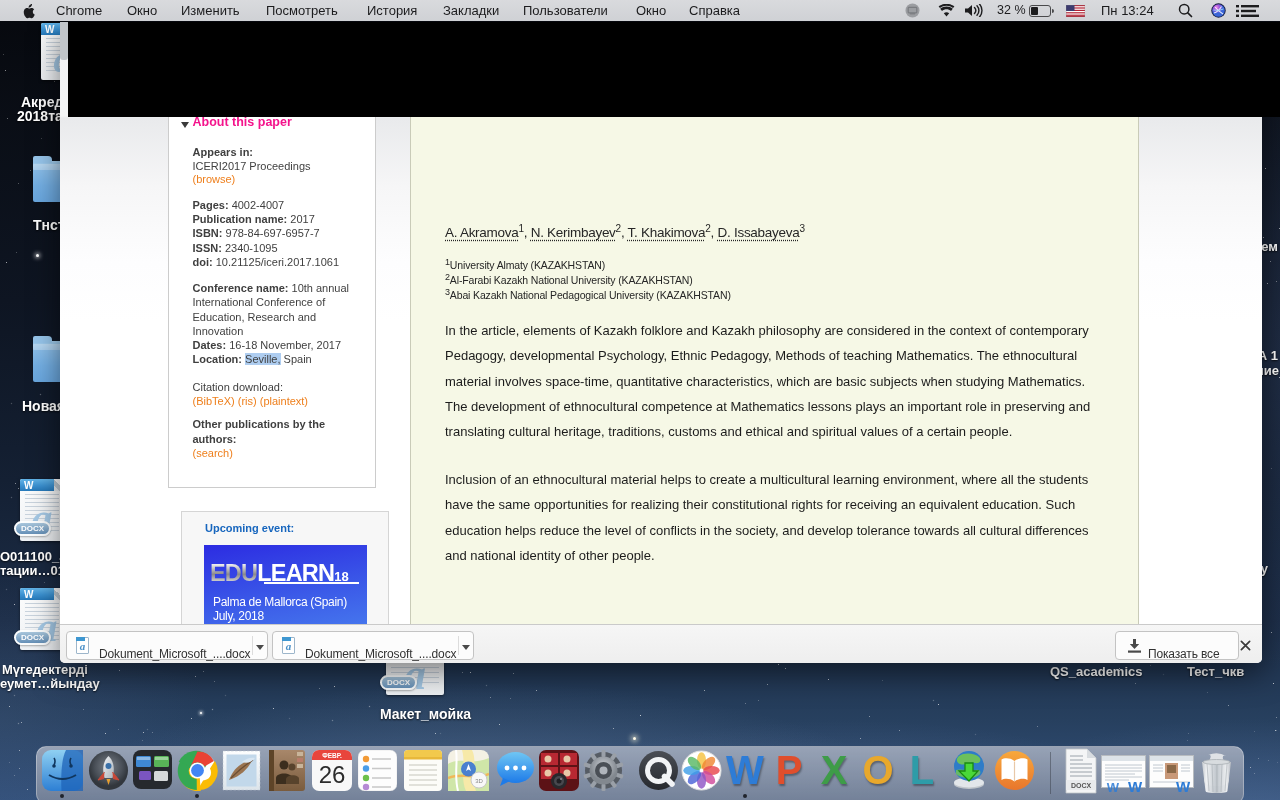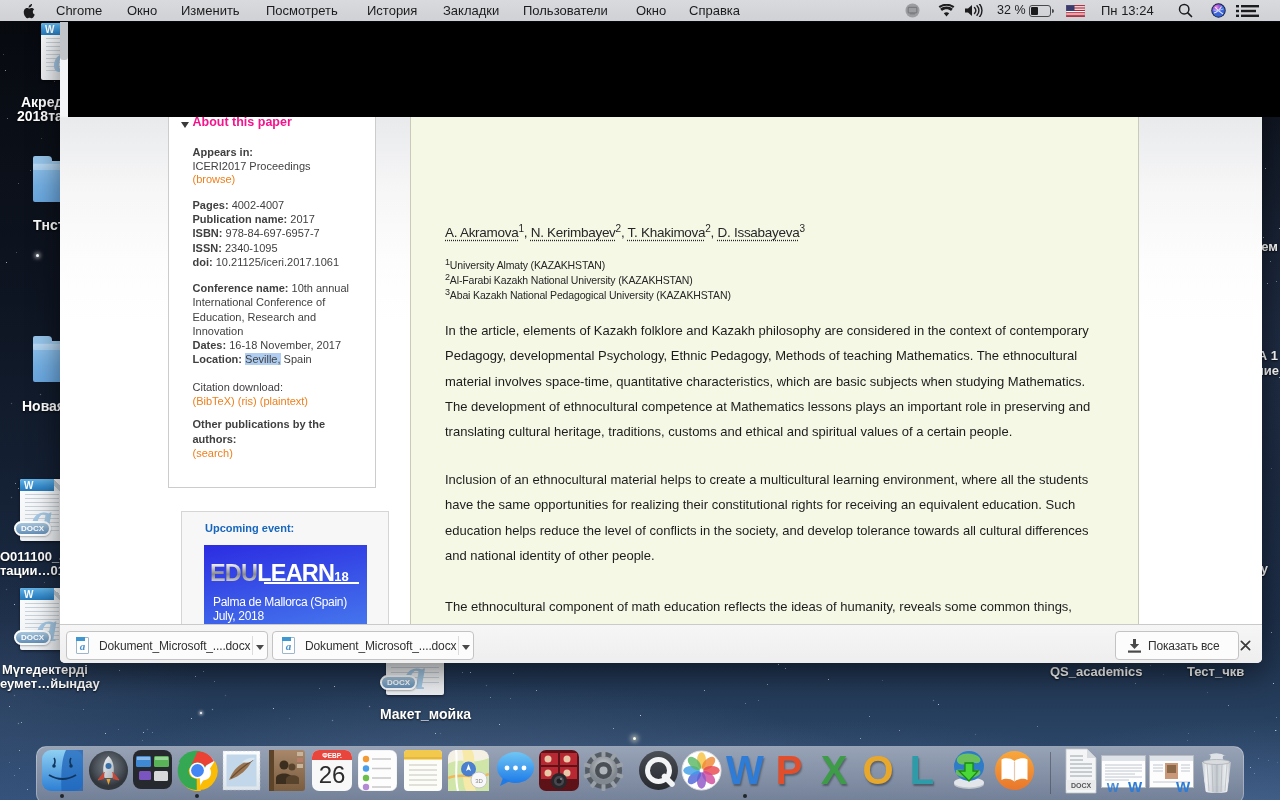--- a/index.html
+++ b/index.html
@@ -39,21 +39,21 @@
 
 .art{position:absolute;color:#1c1c1c;white-space:nowrap}
 .art sup{line-height:0;font-size:9px;vertical-align:super}
 sup{line-height:0}
 
 #dlbar{position:absolute;left:0px;bottom:0px;width:1202px;height:39px;background:linear-gradient(180deg,#f6f6f6,#eeeeee);border-top:1px solid #cacaca;z-index:6}
 .dlbtn{position:absolute;top:6px;height:29px;background:#fcfcfc;border:1px solid #c3c3c3;border-radius:4px;font-size:12px;color:#323232}
 .dlbtn .ic{position:absolute;left:9px;top:5px;width:13px;height:17px;background:#fff;border:1px solid #9db6cb;border-radius:1px}
 .dlbtn .ic:before{content:"";position:absolute;left:-1px;top:-1px;right:3px;height:4px;background:#3e97d1}
 .dlbtn .ic:after{content:"a";position:absolute;left:0;right:0;top:2px;text-align:center;font-family:"Liberation Serif",serif;font-style:italic;font-weight:bold;font-size:11px;color:#4a90c8}
-.dlbtn .tx{position:absolute;left:32px;top:7px;letter-spacing:-0.15px}
+.dlbtn .tx{position:absolute;left:32px;top:15px;letter-spacing:-0.15px}
 .dlbtn .dv{position:absolute;right:14.5px;top:4px;bottom:4px;width:1px;background:#dcdcdc}
 .dlbtn .ar{position:absolute;right:3px;top:13px;width:0;height:0;border:4px solid transparent;border-top:5px solid #4a4a4a}
 
 #dock{position:absolute;left:36px;top:746px;width:1208px;height:58px;background:linear-gradient(180deg,rgba(160,170,188,0.92),rgba(120,132,153,0.88));border:1px solid rgba(255,255,255,0.3);border-radius:10px;z-index:4}
 .dk{position:absolute;top:750px;z-index:5}
 .rundot{position:absolute;width:4px;height:4px;border-radius:50%;background:#20242c;top:794px;z-index:5}
 </style></head>
 <body>
 <div id="screen">
 <div id="wall"></div>
@@ -286,21 +286,20 @@
    <div style="position:absolute;left:6px;top:15px;font-weight:bold;font-size:23.5px;letter-spacing:-0.8px"><span style="background:linear-gradient(180deg,#ffffff 10%,#8a8a8a 55%,#c8c8c8 80%);-webkit-background-clip:text;background-clip:text;color:transparent">EDU</span><span style="color:#fff">LEARN</span><span style="color:#fff;font-size:13px;letter-spacing:0">18</span></div>
    <div style="position:absolute;left:60px;top:36.8px;width:95px;height:2.2px;background:#fff"></div>
           <div style="position:absolute;left:9px;top:49.5px;color:#fff;font-size:12px;letter-spacing:-0.3px;font-weight:300">Palma de Mallorca (Spain)</div>
    <div style="position:absolute;left:9px;top:64px;color:#fff;font-size:12px;letter-spacing:-0.3px;font-weight:300">July, 2018</div>
   </div>
  </div>
  <div class="art" style="left:385px;top:203px;font-size:13.5px;letter-spacing:-0.28px;color:#262626"><u style="text-decoration-style:dotted;text-underline-offset:3px">A. Akramova</u><sup style="font-size:10px">1</sup>, <u style="text-decoration-style:dotted;text-underline-offset:3px">N. Kerimbayev</u><sup style="font-size:10px">2</sup>, <u style="text-decoration-style:dotted;text-underline-offset:3px">T. Khakimova</u><sup style="font-size:10px">2</sup>, <u style="text-decoration-style:dotted;text-underline-offset:3px">D. Issabayeva</u><sup style="font-size:10px">3</sup></div>
  <div class="art" style="left:385px;top:235.5px;font-size:10.5px;letter-spacing:-0.15px;color:#262626;line-height:15px"><sup>1</sup>University Almaty (KAZAKHSTAN)<br><sup>2</sup>Al-Farabi Kazakh National University (KAZAKHSTAN)<br><sup>3</sup>Abai Kazakh National Pedagogical University (KAZAKHSTAN)</div>
  <div class="art" style="left:385px;top:296px;font-size:13px;line-height:25.3px">In the article, elements of Kazakh folklore and Kazakh philosophy are considered in the context of contemporary<br>Pedagogy, developmental Psychology, Ethnic Pedagogy, Methods of teaching Mathematics. The ethnocultural<br>material involves space-time, quantitative characteristics, which are basic subjects when studying Mathematics.<br>The development of ethnocultural competence at Mathematics lessons plays an important role in preserving and<br>translating cultural heritage, traditions, customs and ethical and spiritual values of a certain people.</div>
  <div class="art" style="left:385px;top:445px;font-size:13px;line-height:25.3px">Inclusion of an ethnocultural material helps to create a multicultural learning environment, where all the students<br>have the same opportunities for realizing their constitutional rights for receiving an equivalent education. Such<br>education helps reduce the level of conflicts in the society, and develop tolerance towards all cultural differences<br>and national identity of other people.</div>
- <div class="art" style="left:385px;top:571.5px;font-size:13px;line-height:25.3px">The ethnocultural component of math education reflects the ideas of humanity, reveals some common things,</div>
  <div id="dlbar">
   <div class="dlbtn" style="left:6px;width:202px">
           <span class="ic"></span>
           <span class="tx">Dokument_Microsoft_....docx</span>
           <span class="dv"></span>
           <span class="ar"></span>
         </div>
   <div class="dlbtn" style="left:212px;width:202px">
           <span class="ic"></span>
           <span class="tx">Dokument_Microsoft_....docx</span>

